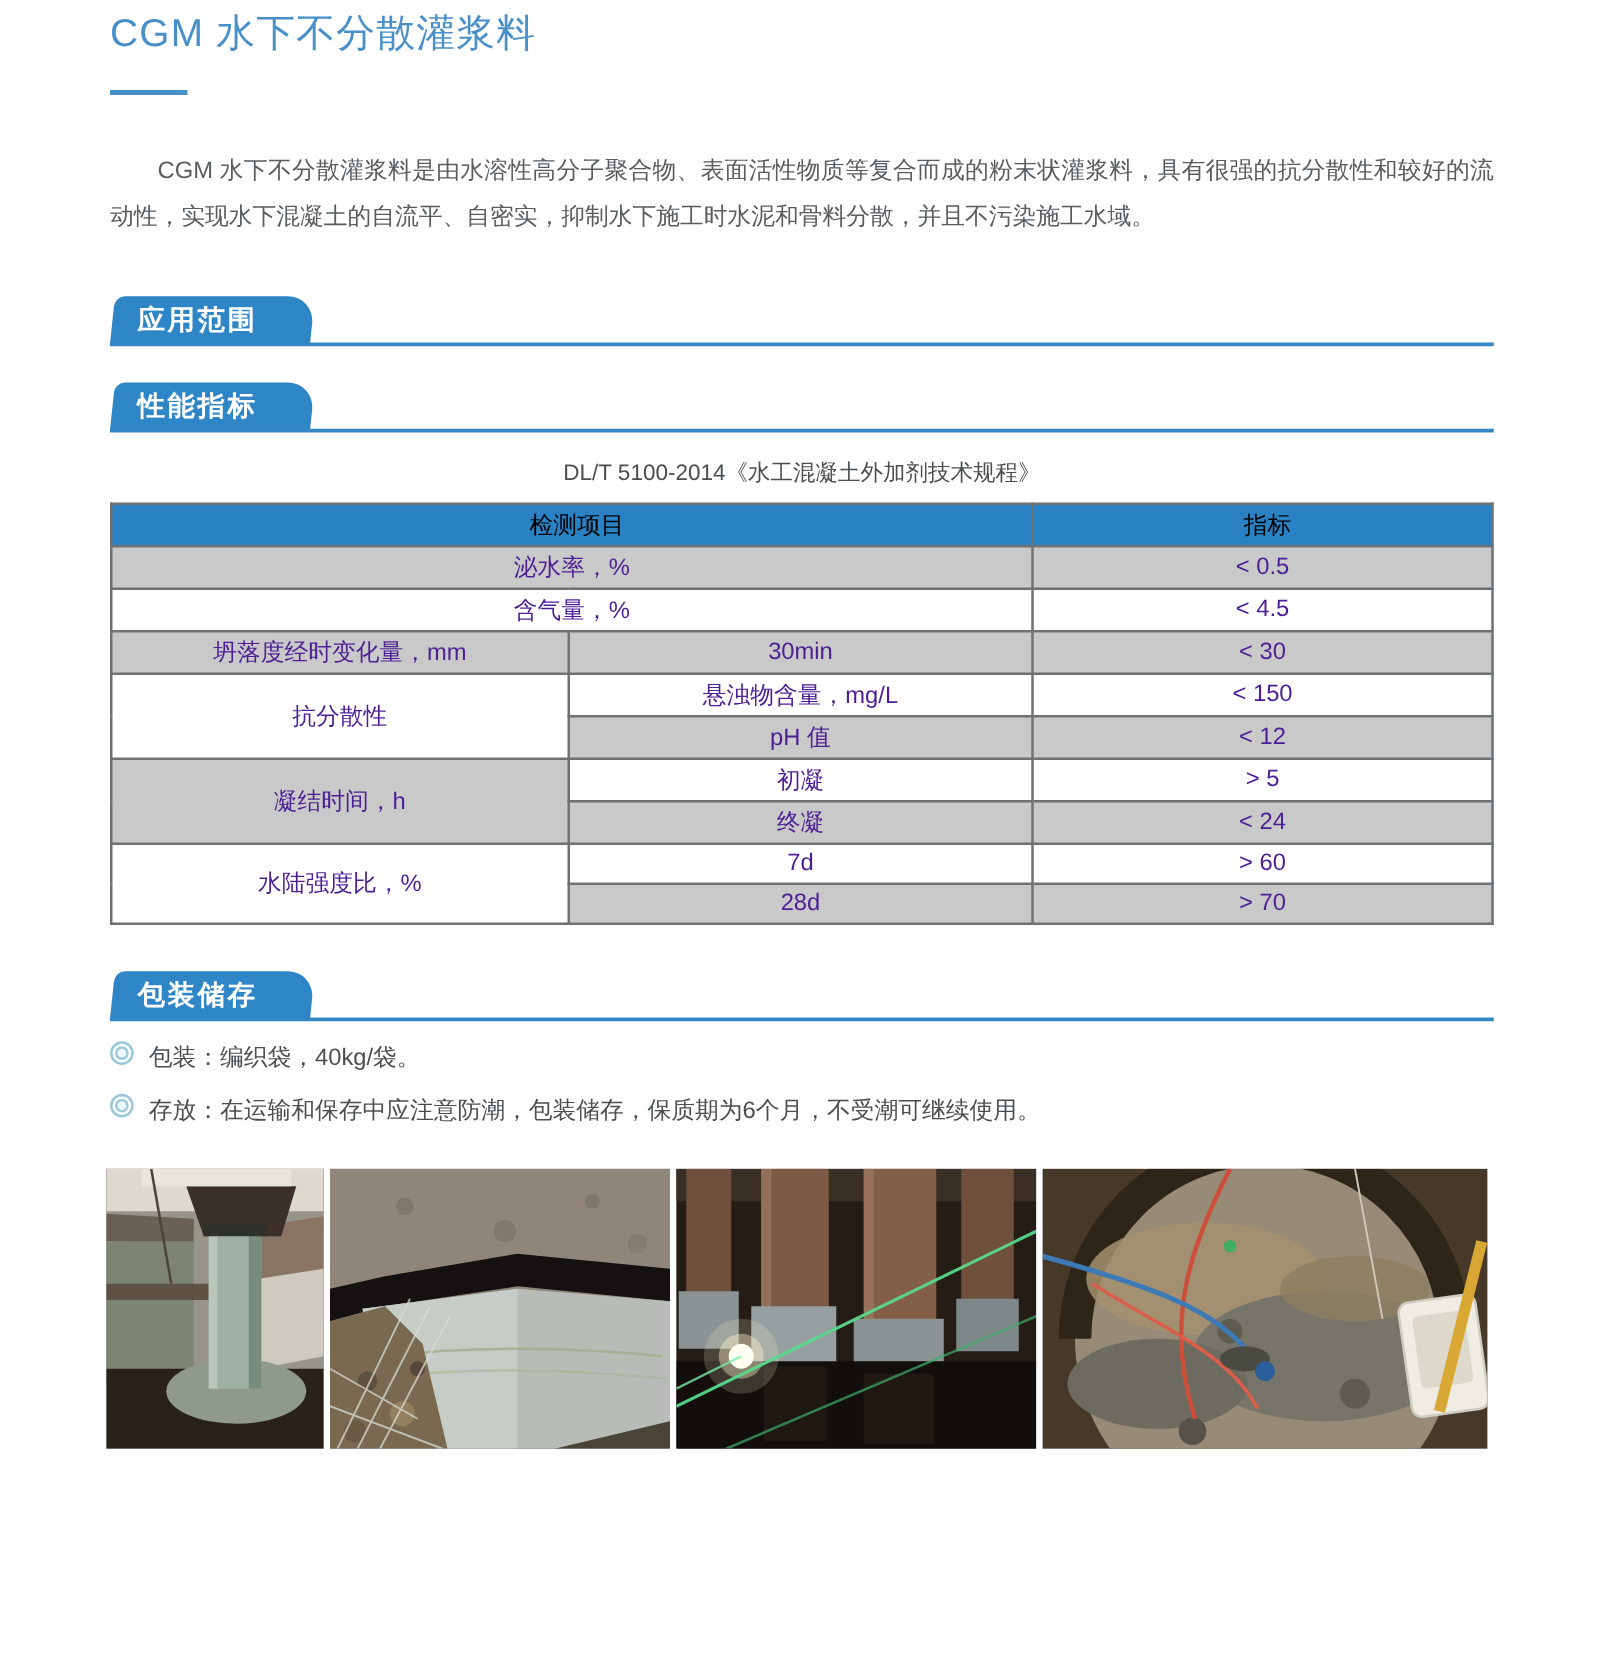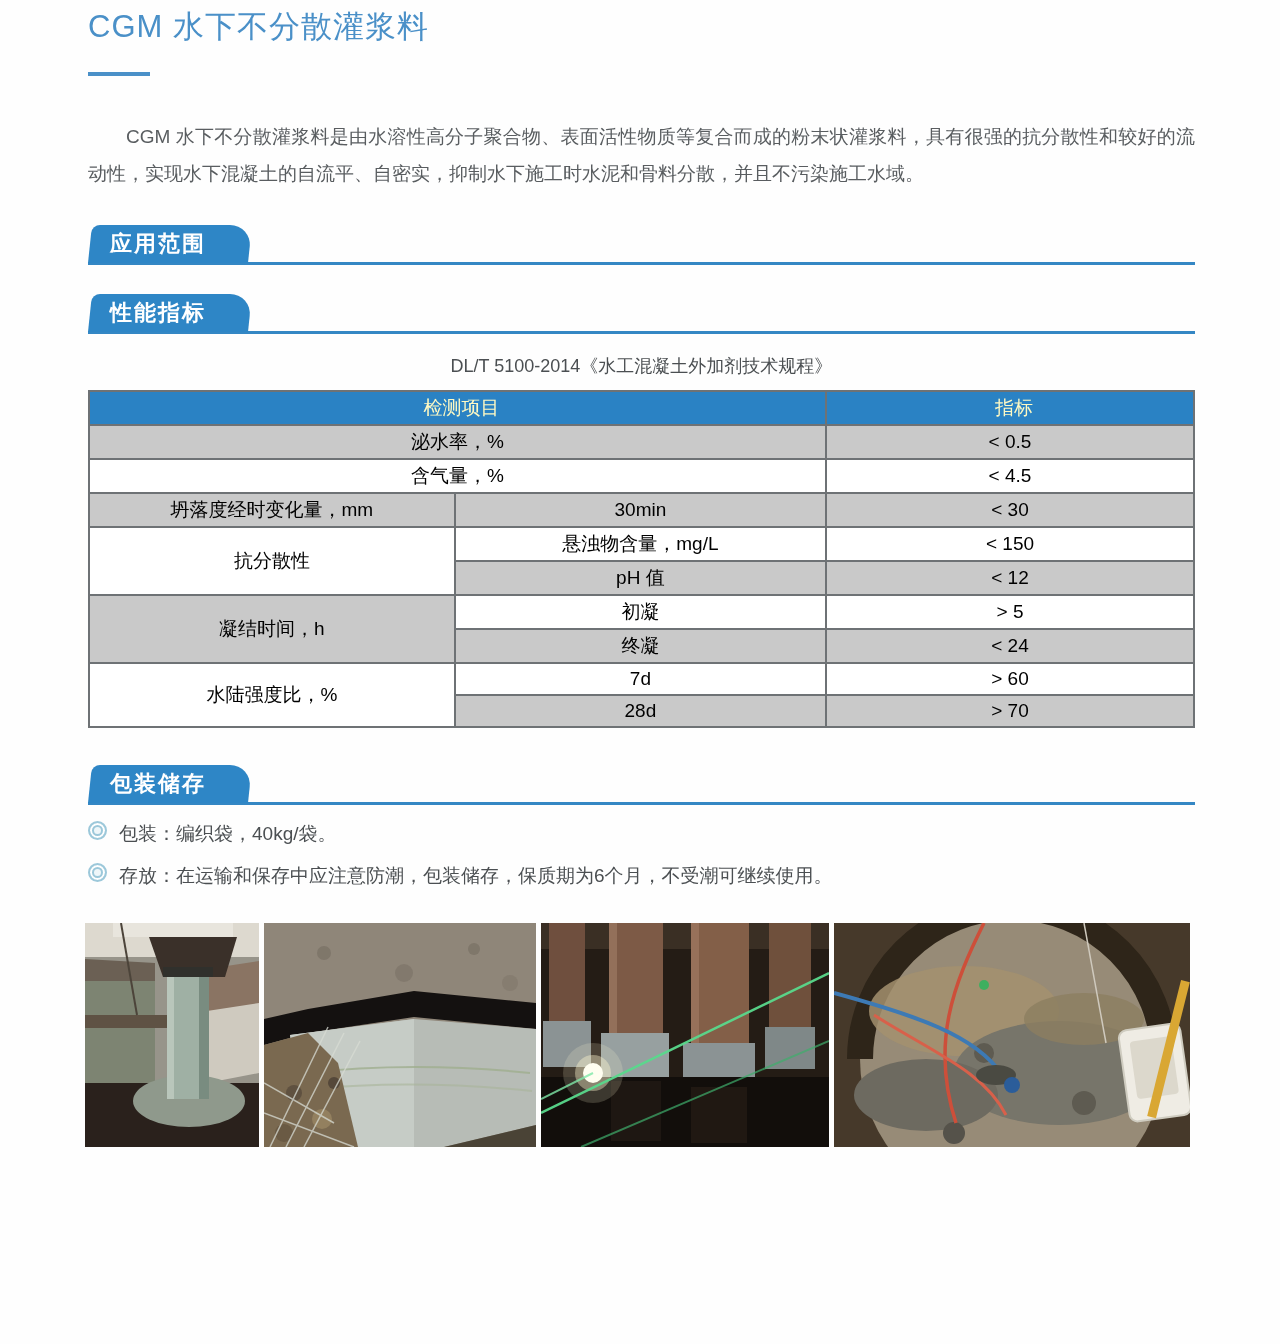--- a/index.html
+++ b/index.html
@@ -33,21 +33,21 @@
     line-height:37px;
     color:#595d60;
     text-indent:2em;
     text-align:justify;
   }
   .intro{margin-top:42px;}
 
   
   .section-head{
     position:relative;
-    margin-top:32px;
+    margin-top:44px;
     height:38px;
     border-bottom:3px solid #3487c4;
   }
   .badge{
     position:absolute;
     left:0;bottom:-1px;
     height:38px;
     min-width:108px;
     padding:0 30px 0 22px;
     display:flex;align-items:center;
@@ -84,25 +84,25 @@
     table-layout:fixed;
   }
   table.perf th, table.perf td{
     border:2px solid #6e7275;
     text-align:center;
     vertical-align:middle;
     font-size:19px;
     font-weight:normal;
     padding:3px 6px;
     height:24px;
-    color:#000000;
+    color:#4c1d95;
   }
   table.perf thead th{
     background:#2a82c4;
-    color:#fef9c3;
+    color:#000000;
     height:26px;
     padding-left:14px;
   }
   .c-gray{background:#c9c9c9;}
   .c-white{background:#ffffff;}
 
   
   .bullet{
     display:flex;
     align-items:flex-start;

